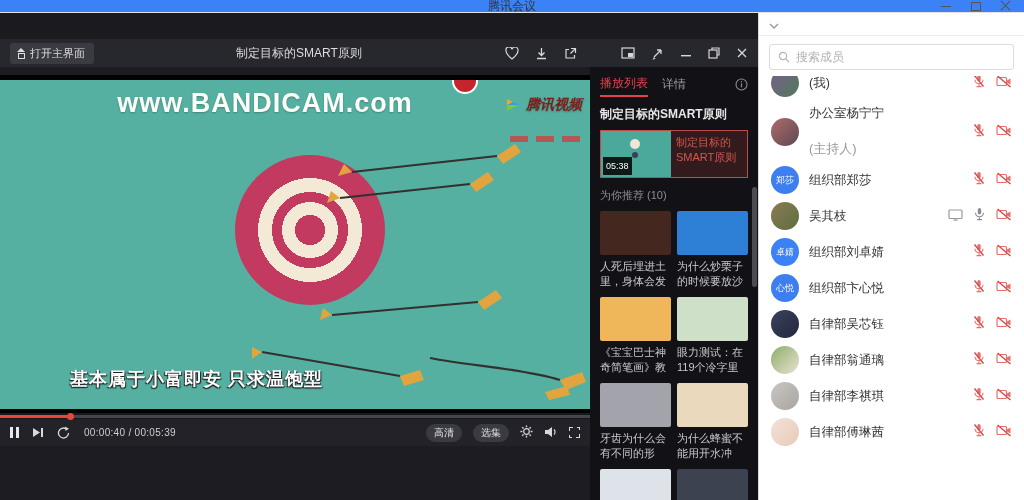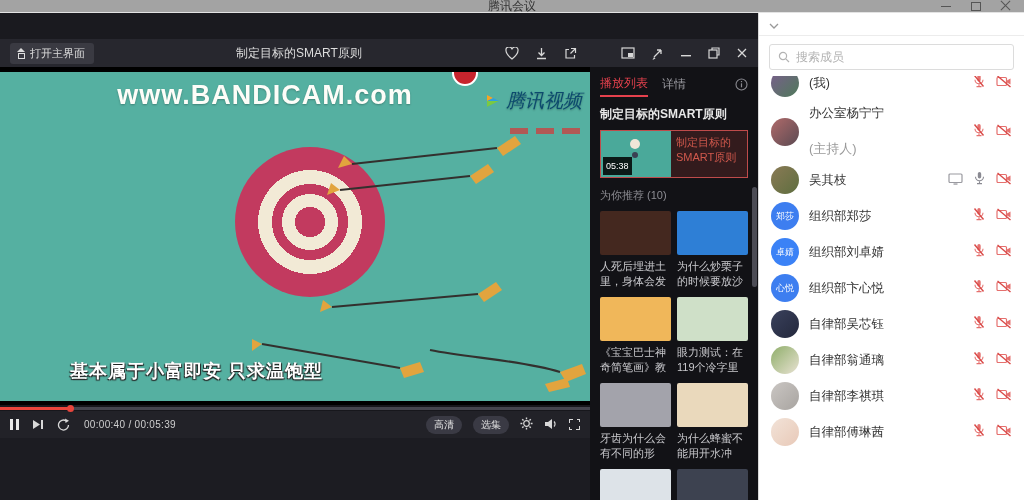--- a/index.html
+++ b/index.html
@@ -1,21 +1,21 @@
 <!DOCTYPE html>
 <html><head>
 <meta charset="utf-8">
 <style>
   * { margin:0; padding:0; box-sizing:border-box; }
   html,body { width:1024px; height:500px; overflow:hidden; }
   body { font-family:"Liberation Sans","DejaVu Sans",sans-serif; background:#000; position:relative; }
   .app { width:1024px; height:500px; display:flex; flex-direction:column; }
 
   
-  .titlebar { height:25px; background:#a3a3a3; display:flex; align-items:center; position:relative; border-bottom:1px solid #e3e3e3;justify-content:flex-end; }
+  .titlebar { height:25px; background:#3b82f6; display:flex; align-items:center; position:relative; border-bottom:1px solid #e3e3e3;justify-content:flex-end; }
   .titlebar .wtitle { position:absolute; left:0; right:0; text-align:center; font-size:12px; color:#333; }
   .wctrls { margin-left:auto; display:flex; align-items:center; gap:18px; padding-right:12px; z-index:2; }
   .wc { width:12px; height:12px; position:relative; cursor:default; }
   .wc-min::after { content:""; position:absolute; left:1px; right:1px; top:6px; height:1px; background:#555; }
   .wc-max::after { content:""; position:absolute; left:1px; top:2px; width:8px; height:7px; border:1px solid #555; }
   .wc-close::before,.wc-close::after { content:""; position:absolute; left:-1px; top:5px; width:13px; height:1px; background:#555; }
   .wc-close::before { transform:rotate(45deg); } .wc-close::after { transform:rotate(-45deg); }
 
   .main { flex:1; display:flex; }
 
@@ -29,26 +29,26 @@
   .home-glyph::after { content:""; position:absolute; left:0; top:-2px; border-left:4.5px solid transparent; border-right:4.5px solid transparent; border-bottom:4px solid #ddd; }
   .pt-title { position:absolute; left:170px; right:330px; text-align:center; font-size:12px; color:#ddd; white-space:nowrap; }
   .pt-icons { margin-left:auto; display:flex; align-items:center; gap:16px; }
   .pt-icons svg { display:block; }
   .gap-l { margin-left:28px; }
 
   .player-body { flex:1; display:flex; }
 
   
   .video-col { width:590px; display:flex; flex-direction:column; background:#1c1c22; }
-  .video-screen { height:338px; background:#000; padding:5px 0 4px 0; }
+  .video-screen { height:338px; background:#000; padding:5px 0 4px 0;margin-top:8px; }
   .video-canvas { height:100%; background:#55b0a1; position:relative; overflow:hidden; }
   .watermark { position:absolute; top:8px; left:0; right:60px; text-align:center; color:#fdfdf8; font-weight:bold; font-size:27px; letter-spacing:1px; text-shadow:0 1px 2px rgba(0,0,0,.25); }
   .txv-badge { position:absolute; top:-12px; right:112px; width:26px; height:26px; border-radius:50%; background:#c6242d; border:2px solid #fff; }
   .txv-logo { position:absolute; top:16px; right:8px; display:flex; align-items:center; gap:5px; }
-  .txv-text { color:#0c4a6e; font-size:19px; font-weight:normal; font-style:italic; text-shadow:0 1px 2px rgba(0,0,0,.3); }
+  .txv-text { color:#7f1d1d; font-size:14px; font-weight:bold; font-style:italic; text-shadow:0 1px 2px rgba(0,0,0,.3); }
   .txv-credits { position:absolute; top:56px; right:10px; display:flex; gap:8px; }
   .txv-credits i { display:block; width:18px; height:6px; background:rgba(208,60,60,.75); }
   .dartboard { position:absolute; left:235px; top:75px; width:150px; height:150px; border-radius:50%;
     background:radial-gradient(circle, #c23a5f 0 15px, #f2ead6 15px 28px, #c23a5f 28px 38px, #f2ead6 38px 52px, #c23a5f 52px 75px); }
   .arrows { position:absolute; left:0; top:0; }
   .subtitle { position:absolute; left:0; right:0; bottom:18px; padding-left:70px; color:#fff; font-weight:bold; font-size:18px; text-shadow:1px 1px 1px #222, -1px 1px 1px #222; letter-spacing:1px; }
 
   .progress-row { height:6px; background:#17171c; position:relative; }
   .progress-track { position:absolute; left:0; right:0; top:2px; height:3px; background:#45454e; }
   .progress-played { position:absolute; left:0; top:2px; height:3px; width:12%; background:#e8453c; }
@@ -392,20 +392,42 @@
                 </svg></span>
               <span><svg width="16" height="13" viewBox="0 0 16 13">
                   <rect x="1" y="2.5" width="9.5" height="8" rx="1" fill="none" stroke="#e5706e" stroke-width="1.2"></rect>
                   <path d="M10.5 5.8 L14.5 3.5 V9.5 L10.5 7.2 Z" fill="#e5706e"></path>
                   <path d="M1.5 1 L14.5 12" stroke="#d94a48" stroke-width="1.4"></path>
                 </svg></span>
             </div>
           </div>
 
           <div class="member-row">
+            <div class="avatar" style="background: rgb(61, 126, 240);">郑莎</div>
+            <div class="m-info">
+              <div class="m-name">组织部郑莎</div>
+
+            </div>
+            <div class="row-icons">
+
+              <span><svg width="12" height="14" viewBox="0 0 12 14">
+                  <rect x="4.3" y="1" width="3.4" height="6.5" rx="1.7" fill="#e5706e"></rect>
+                  <path d="M2 5.8 a4 4 0 0 0 8 0" fill="none" stroke="#e5706e" stroke-width="1.1"></path>
+                  <path d="M6 10.2 v1.8 M3.5 12.6 h5" stroke="#e5706e" stroke-width="1.1"></path>
+                  <path d="M1.5 1.5 L10.5 12.5" stroke="#d94a48" stroke-width="1.4"></path>
+                </svg></span>
+              <span><svg width="16" height="13" viewBox="0 0 16 13">
+                  <rect x="1" y="2.5" width="9.5" height="8" rx="1" fill="none" stroke="#e5706e" stroke-width="1.2"></rect>
+                  <path d="M10.5 5.8 L14.5 3.5 V9.5 L10.5 7.2 Z" fill="#e5706e"></path>
+                  <path d="M1.5 1 L14.5 12" stroke="#d94a48" stroke-width="1.4"></path>
+                </svg></span>
+            </div>
+          </div>
+
+          <div class="member-row">
             <div class="avatar" style="background: linear-gradient(135deg, rgb(138, 122, 85), rgb(94, 110, 63));"></div>
             <div class="m-info">
               <div class="m-name">吴其枝</div>
 
             </div>
             <div class="row-icons">
               <span><svg width="15" height="12" viewBox="0 0 15 12">
                   <rect x="1" y="1" width="13" height="8.5" rx="1" fill="none" stroke="#9a9aa0" stroke-width="1.2"></rect>
                   <rect x="5.5" y="10.4" width="4" height="1.3" fill="#9a9aa0"></rect>
                 </svg></span>
@@ -416,42 +438,20 @@
                 </svg></span>
 
               <span><svg width="16" height="13" viewBox="0 0 16 13">
                   <rect x="1" y="2.5" width="9.5" height="8" rx="1" fill="none" stroke="#e5706e" stroke-width="1.2"></rect>
                   <path d="M10.5 5.8 L14.5 3.5 V9.5 L10.5 7.2 Z" fill="#e5706e"></path>
                   <path d="M1.5 1 L14.5 12" stroke="#d94a48" stroke-width="1.4"></path>
                 </svg></span>
             </div>
           </div>
 
-          <div class="member-row">
-            <div class="avatar" style="background: rgb(61, 126, 240);">郑莎</div>
-            <div class="m-info">
-              <div class="m-name">组织部郑莎</div>
-
-            </div>
-            <div class="row-icons">
-
-              <span><svg width="12" height="14" viewBox="0 0 12 14">
-                  <rect x="4.3" y="1" width="3.4" height="6.5" rx="1.7" fill="#e5706e"></rect>
-                  <path d="M2 5.8 a4 4 0 0 0 8 0" fill="none" stroke="#e5706e" stroke-width="1.1"></path>
-                  <path d="M6 10.2 v1.8 M3.5 12.6 h5" stroke="#e5706e" stroke-width="1.1"></path>
-                  <path d="M1.5 1.5 L10.5 12.5" stroke="#d94a48" stroke-width="1.4"></path>
-                </svg></span>
-              <span><svg width="16" height="13" viewBox="0 0 16 13">
-                  <rect x="1" y="2.5" width="9.5" height="8" rx="1" fill="none" stroke="#e5706e" stroke-width="1.2"></rect>
-                  <path d="M10.5 5.8 L14.5 3.5 V9.5 L10.5 7.2 Z" fill="#e5706e"></path>
-                  <path d="M1.5 1 L14.5 12" stroke="#d94a48" stroke-width="1.4"></path>
-                </svg></span>
-            </div>
-          </div>
-
 
           <div class="member-row">
             <div class="avatar" style="background: #3b82f6;">卓婧</div>
             <div class="m-info">
               <div class="m-name">组织部刘卓婧</div>
 
             </div>
             <div class="row-icons">
 
               <span><svg width="12" height="14" viewBox="0 0 12 14">

